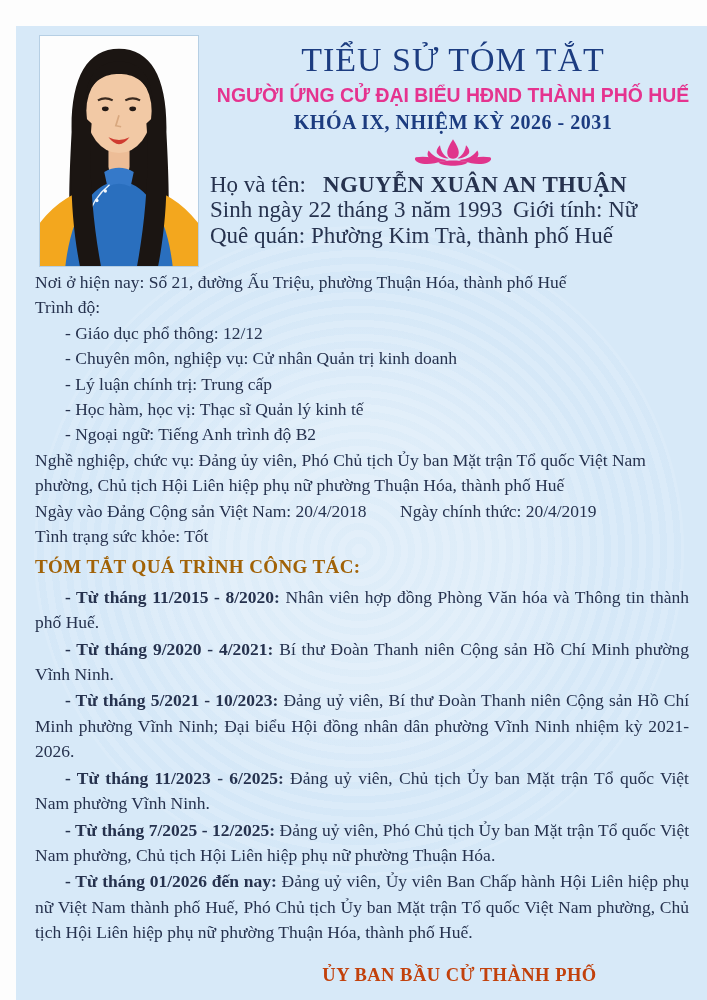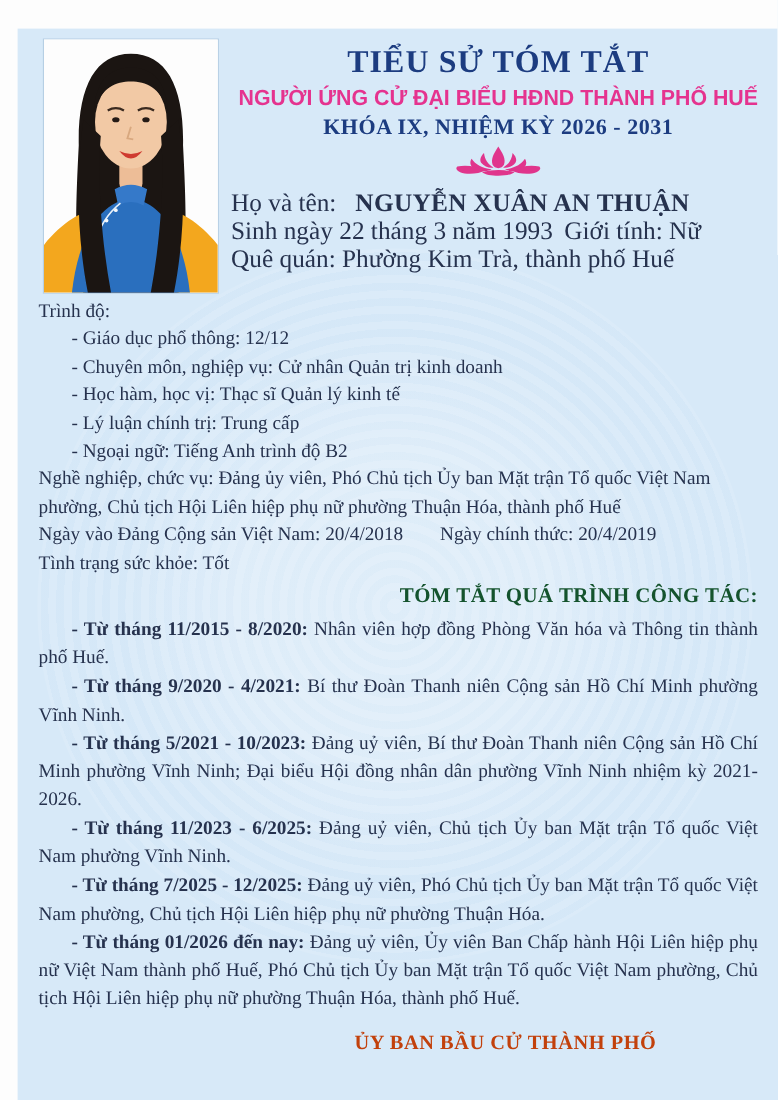--- a/index.html
+++ b/index.html
@@ -12,39 +12,39 @@
     opacity:.5;pointer-events:none;}
   .watermark2{position:absolute;left:98px;top:280px;width:490px;height:490px;border-radius:50%;
     background:radial-gradient(circle, rgba(255,255,255,0.35) 0 40%, rgba(255,255,255,0.05) 70%);
     opacity:.6;pointer-events:none;}
 
   .photo{position:absolute;left:24px;top:10px;width:158px;height:230px;background:#ffffff;
     box-shadow:0 0 0 1px rgba(160,190,215,.6);}
   .photo svg{display:block;width:100%;height:100%;}
 
   .header{position:absolute;left:186px;top:14px;width:502px;text-align:center;line-height:1.15;}
-  .title{font-size:29px;font-weight:bold;color:#1c3c80;letter-spacing:1px;}
+  .title{font-size:34px;font-weight:normal;color:#1c3c80;letter-spacing:1px;}
   .subtitle{margin-top:5px;font-family:"Liberation Sans", sans-serif;font-weight:bold;
     font-size:20px;color:#e5338f;letter-spacing:0px;transform:scaleX(.97);transform-origin:center;display:block;}
   .term{margin-top:4px;font-size:20px;font-weight:bold;color:#1c3c80;letter-spacing:.5px;}
   .lotus{margin-top:4px;}
 
   .info-right{position:absolute;left:194px;top:146px;width:494px;font-size:23px;}
   .irow{position:relative;height:25.4px;white-space:nowrap;}
   .irow .at0{position:absolute;left:0;}
   .irow .at172{position:absolute;left:172px;}
   .irow .at303{position:absolute;left:303px;}
   .name{font-weight:bold;margin-left:18px;letter-spacing:.3px;}
 
   .main{position:absolute;left:19px;top:244px;width:654px;font-size:17.5px;line-height:25.4px;}
   .main p{margin:0;}
   .indent{padding-left:30px;}
   .prow{position:relative;height:25.4px;white-space:nowrap;}
   .prow .p2{position:absolute;left:365px;}
-  .sec-heading{text-align:right;font-weight:bold;color:#14532d;font-size:19px;
+  .sec-heading{text-align:left;font-weight:bold;color:#a16207;font-size:19px;
     letter-spacing:.4px;margin:5px 0 5px 0 !important;}
   .career p{text-align:justify;text-indent:30px;margin:1px 0 !important;}
   .career .period{font-weight:bold;}
   .footer{margin-top:17px;padding-left:195px;text-align:center;font-weight:bold;
     color:#c2410c;font-size:18.5px;letter-spacing:.5px;white-space:nowrap;}
 </style>
 </head>
 <body>
 
 <div class="stage">
@@ -117,26 +117,27 @@
       <div class="irow">
         <span class="at0">Sinh ngày 22 tháng 3 năm 1993</span>
         <span class="at303">Giới tính: Nữ</span>
       </div>
       <div class="irow">
         <span class="at0">Quê quán: Phường Kim Trà, thành phố Huế</span>
       </div>
     </div>
 
     <div class="main">
+      <p>Nơi ở hiện nay: Số 21, đường Ấu Triệu, phường Thuận Hóa, thành phố Huế</p>
       <p>Trình độ:</p>
       <div class="indent">
         <p>- Giáo dục phổ thông: 12/12</p>
         <p>- Chuyên môn, nghiệp vụ: Cử nhân Quản trị kinh doanh</p>
+        <p>- Lý luận chính trị: Trung cấp</p>
         <p>- Học hàm, học vị: Thạc sĩ Quản lý kinh tế</p>
-        <p>- Lý luận chính trị: Trung cấp</p>
         <p>- Ngoại ngữ: Tiếng Anh trình độ B2</p>
       </div>
       <p>Nghề nghiệp, chức vụ: Đảng ủy viên, Phó Chủ tịch Ủy ban Mặt trận Tổ quốc Việt Nam phường, Chủ tịch Hội Liên hiệp phụ nữ phường Thuận Hóa, thành phố Huế</p>
       <div class="prow">
         <span>Ngày vào Đảng Cộng sản Việt Nam: 20/4/2018</span>
         <span class="p2">Ngày chính thức: 20/4/2019</span>
       </div>
       <p>Tình trạng sức khỏe: Tốt</p>
 
       <p class="sec-heading">TÓM TẮT QUÁ TRÌNH CÔNG TÁC:</p>

